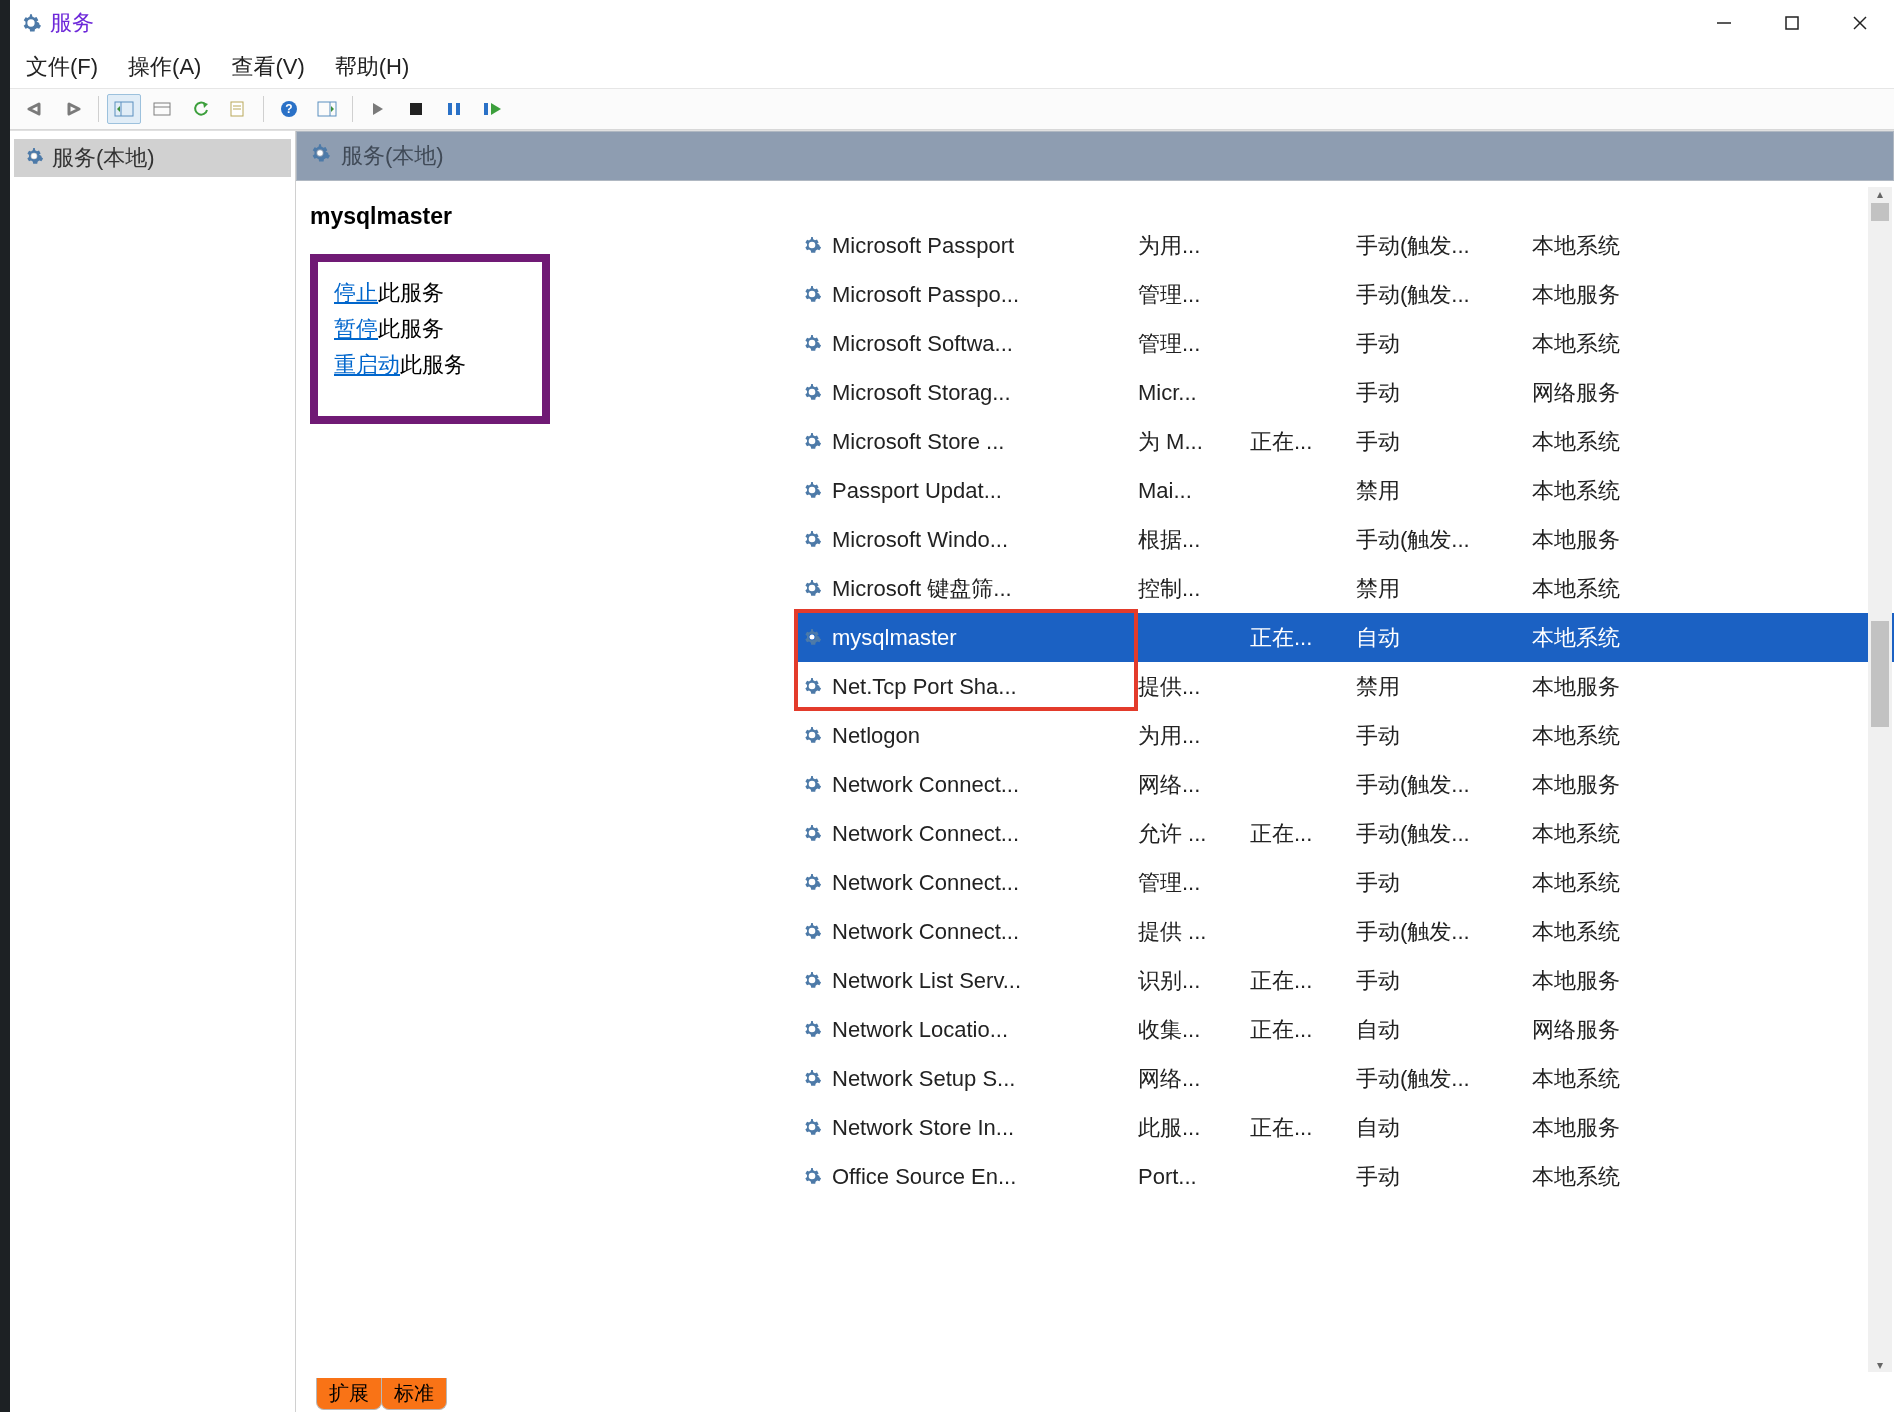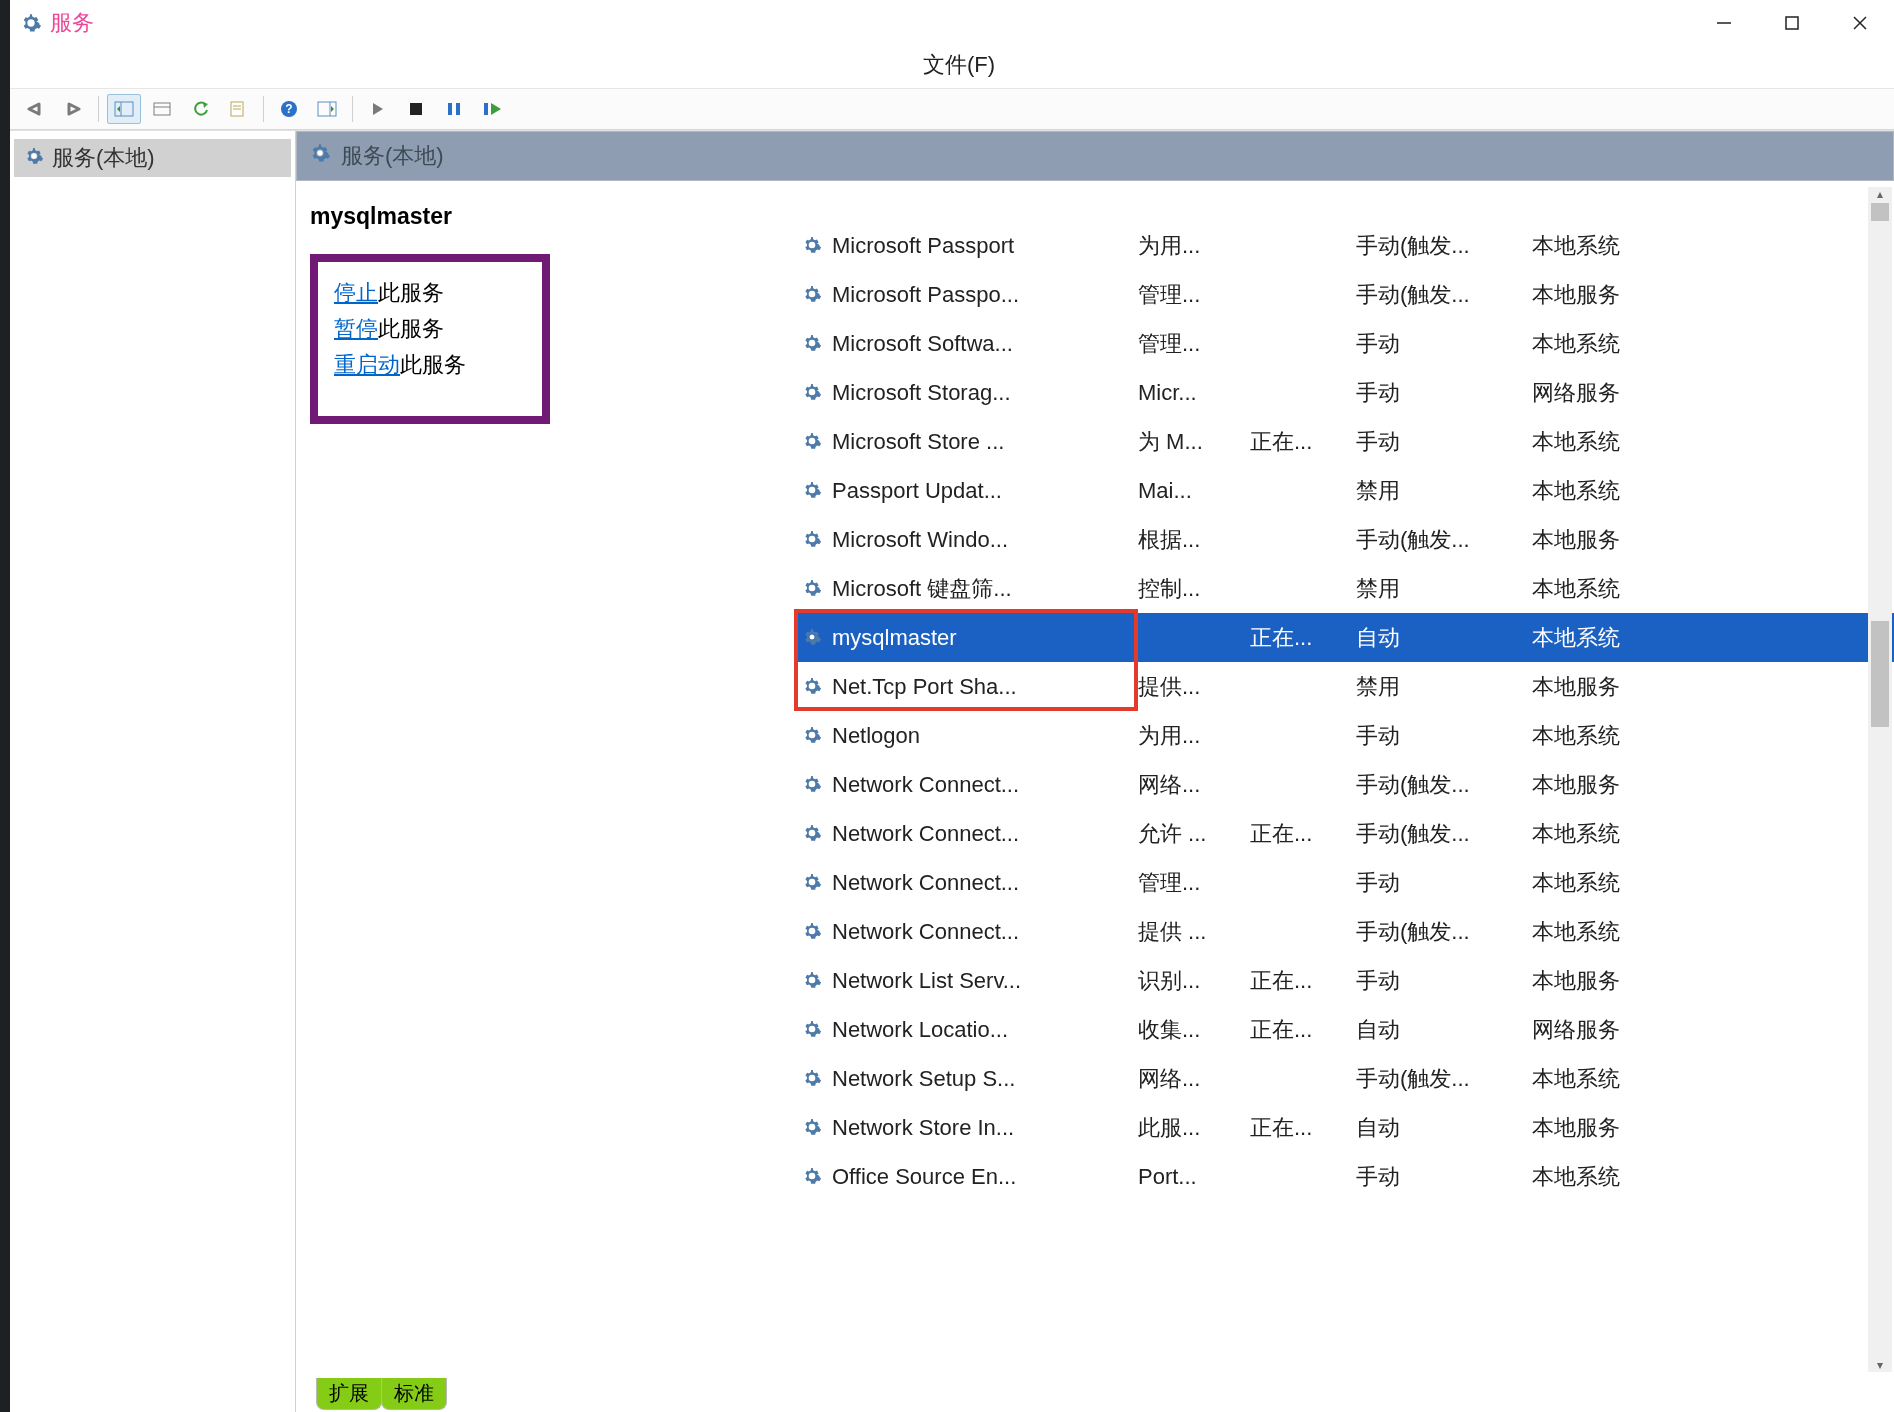--- a/index.html
+++ b/index.html
@@ -10,30 +10,30 @@
 
   
   .app { position: absolute; left: 10px; right: 0; top: 0; bottom: 0; background: #fff; display: flex; flex-direction: column; }
 
   
   .titlebar {
     height: 46px; display: flex; align-items: center; padding-left: 10px;
     background: #fff; border-bottom: 0;
   }
   .titlebar .app-icon { width: 22px; height: 22px; margin-right: 8px; }
-  .titlebar .title { font-size: 22px; color: #ec4899; flex: 0 0 auto; }
+  .titlebar .title { font-size: 22px; color: #6d28d9; flex: 0 0 auto; }
   .titlebar .spacer { flex: 1; }
   .win-controls { display: flex; }
   .win-btn { width: 68px; height: 46px; display:flex; align-items:center; justify-content:center; color:#333; font-family: "Segoe UI", Arial; font-size: 22px; }
   .win-btn svg { display:block; }
 
   
   .menubar {
     height: 42px; display:flex; align-items:center; padding-left: 14px; gap: 26px;
-    font-size: 22px; color:#222;flex-direction:column;
+    font-size: 22px; color:#222;
   }
   .menubar span { padding: 4px 2px; }
 
   
   .toolbar {
     height: 42px; border-top: 1px solid #e6e6e6; border-bottom: 1px solid #d8d8d8;
     display:flex; align-items:center; padding: 0 8px; gap:4px;
     background: #fbfbfb;
   }
   .tbtn { width: 34px; height: 30px; display:flex; align-items:center; justify-content:center;
@@ -130,21 +130,21 @@
   .fake-scroll .arrow.down { bottom:0; }
 
   
   .tabs-bar {
     height: 34px; display:flex; align-items: flex-start;
     padding-left: 20px; gap: 0;
   }
   .tab {
     padding: 2px 12px; font-size:20px;
     border: 1px solid #b8b8b8; border-top: none;
-    border-radius: 0 0 8px 8px; background:#84cc16;
+    border-radius: 0 0 8px 8px; background:#f97316;
   }
   .tab:last-child { margin-left:-1px; }
 
   
   .gear path { fill:#4d7aa8; }
   .gear circle { fill:#fff; }
 </style>
 </head>
 <body>
 

